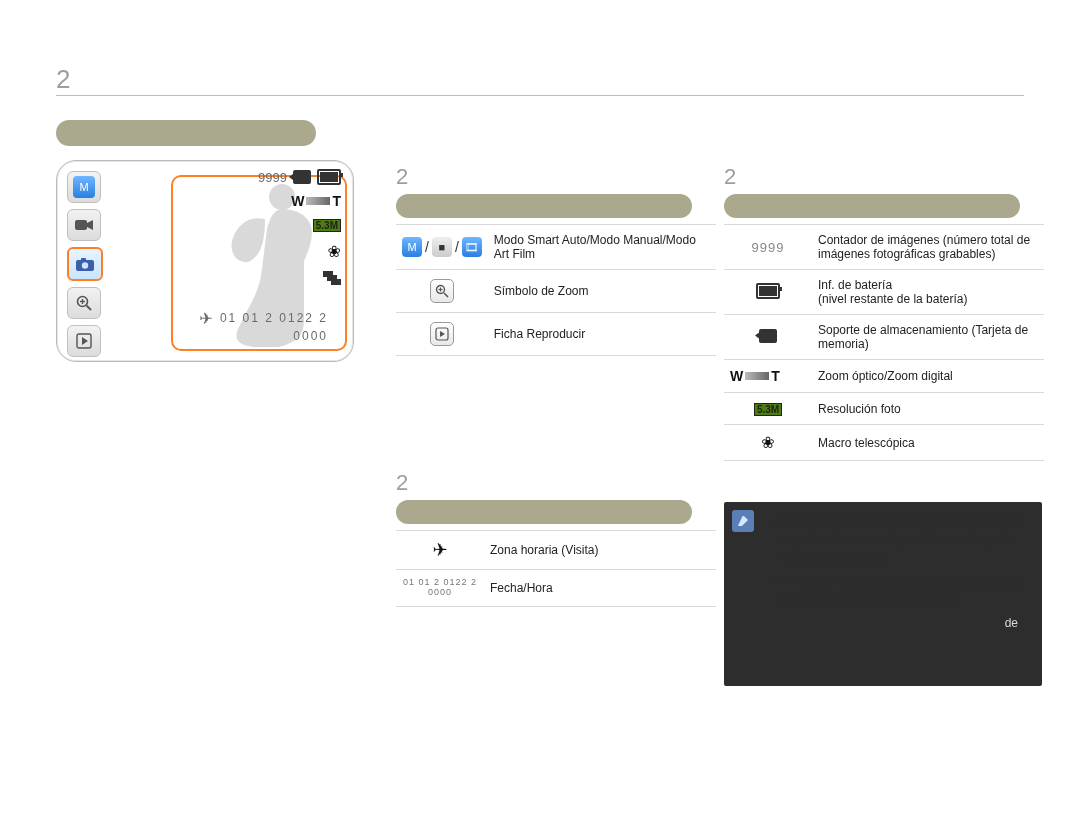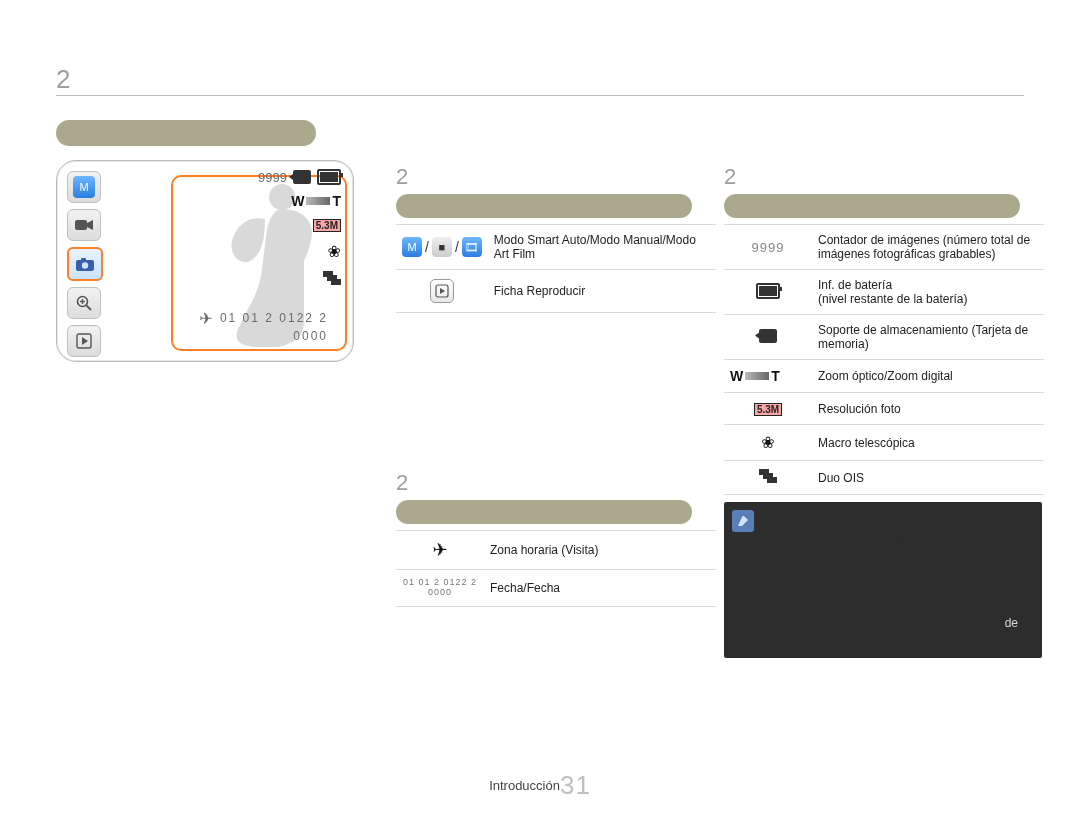--- a/index.html
+++ b/index.html
@@ -116,21 +116,21 @@
   .icons-right {
     position: absolute;
     right: 12px; top: 32px;
     display: flex; flex-direction: column; gap: 10px; align-items: flex-end;
   }
   .wt {
     display:flex; align-items:center; gap:2px; font-size:14px; font-weight:bold; color:#111;
   }
   .wt .bar { width:24px; height:8px; background:linear-gradient(90deg,#bbb,#666); }
   .m53 {
-    font-size: 10px; font-weight: bold; border:1px solid #222; padding:0 2px; color:#222; background:#fca5a5;
+    font-size: 10px; font-weight: bold; border:1px solid #222; padding:0 2px; color:#222; background:#4d7c0f;
   }
   .flower {
     font-size: 16px; color:#111;
   }
   .stack {
     width: 18px; height: 14px;
     background:
       linear-gradient(#333,#333) 0 0/10px 6px no-repeat,
       linear-gradient(#333,#333) 4px 4px/10px 6px no-repeat,
       linear-gradient(#333,#333) 8px 8px/10px 6px no-repeat;
@@ -195,21 +195,21 @@
     left: 396px;
     top: 470px;
     width: 320px;
   }
 
   .note {
     position: absolute;
     left: 724px;
     top: 502px;
     width: 318px;
-    height: 156px;
+    height: 184px;
     background: #2d2d2d;
     color: #2d2d2d;
     border-radius: 2px;
     font-size: 12px;
     padding: 10px 14px 10px 44px;
     box-sizing: border-box;
     line-height: 1.5;
   }
   .note .note-ic {
     position: absolute;
@@ -327,20 +327,33 @@
                 <span class="sep">/</span>
             <span class="mode-ic blue">🎞</span>
           </span>
         </td>
         <td>Modo Smart Auto/Modo Manual/Modo Art Film</td>
       </tr>
       <tr>
         <td class="ic">
           <span class="zicn">
                 <svg width="14" height="14" viewBox="0 0 14 14">
+                  <circle cx="5.5" cy="5.5" r="4" stroke="#555" stroke-width="1.4" fill="none"></circle>
+                  <line x1="9" y1="9" x2="13" y2="13" stroke="#555" stroke-width="1.6"></line>
+                  <line x1="3.5" y1="5.5" x2="7.5" y2="5.5" stroke="#555" stroke-width="1.2"></line>
+                  <line x1="5.5" y1="3.5" x2="5.5" y2="7.5" stroke="#555" stroke-width="1.2"></line>
+                </svg>
+              </span>
+        </td>
+        <td>Símbolo de Zoom</td>
+      </tr>
+      <tr>
+        <td class="ic">
+          <span class="zicn">
+                <svg width="14" height="14" viewBox="0 0 14 14">
                   <rect x="1" y="1" width="12" height="12" rx="2" fill="none" stroke="#555" stroke-width="1.2"></rect>
                   <path d="M5 4 L10 7 L5 10 Z" fill="#555"></path>
                 </svg>
               </span>
         </td>
         <td>Ficha Reproducir</td>
       </tr>
     </tbody>
       </table>
   </div>
@@ -352,21 +365,21 @@
       <tbody>
           <tr>
         <td class="ic"><span style="font-size:18px;color:#111;">✈</span></td>
         <td>Zona horaria (Visita)</td>
       </tr>
       <tr>
         <td class="ic">
           <div class="small-num">01 01 2 0122 2</div>
           <div class="small-num">0000</div>
         </td>
-        <td>Fecha/Fecha</td>
+        <td>Fecha/Hora</td>
       </tr>
     </tbody>
       </table>
   </div>
 
   <div class="col-right">
     <div class="sec-num">2</div>
     <div class="pill small"></div>
     <table class="legend">
       <tbody>
@@ -389,40 +402,33 @@
             </td>
         <td>Zoom óptico/Zoom digital</td>
       </tr>
       <tr>
         <td class="ic"><span class="m53">5.3M</span></td>
         <td>Resolución foto</td>
       </tr>
       <tr>
         <td class="ic"><span class="flower">❀</span></td>
         <td>Macro telescópica</td>
-      </tr>
-      <tr>
-        <td class="ic"><span class="stack" style="display:inline-block"></span></td>
-        <td>Duo OIS</td>
       </tr>
     </tbody>
       </table>
   </div>
 
   <div class="note">
     <div class="note-ic">
       <svg width="14" height="14" viewBox="0 0 14 14">
           <path d="M2 12 L6 3 Q7 1 9 3 L12 6 L6 12 Z" fill="#d7e6ff"></path>
         </svg>
     </div>
     <ul>
       <li>El número total de fotos grabables se calcula a partir del espacio disponible en el soporte de almacenamiento.</li>
       <li>
         <span>El número máximo de imágenes fotográficas grabables en el OSD es de 9999.</span>
       </li>
     </ul>
     <span style="position:absolute; right:24px; top:112px;" class="vis">de</span>
   </div>
 
-  <div class="footer">
-    <span>Introducción</span><span class="pnum">31</span>
-  </div>
 </div>
 
 </body></html>

